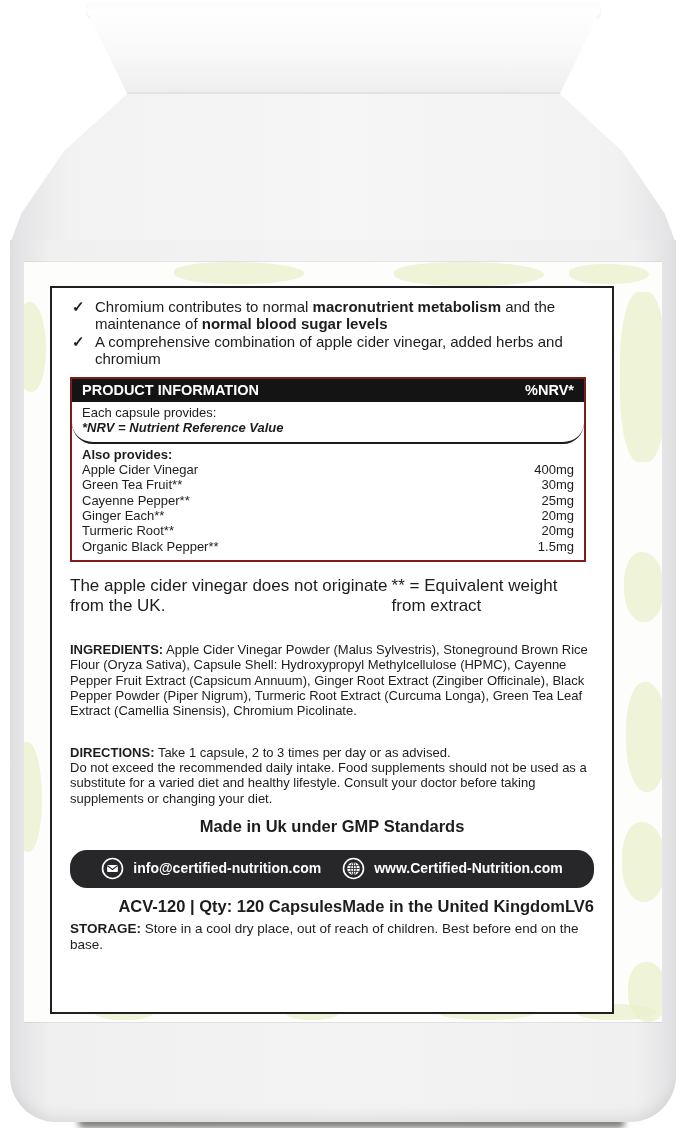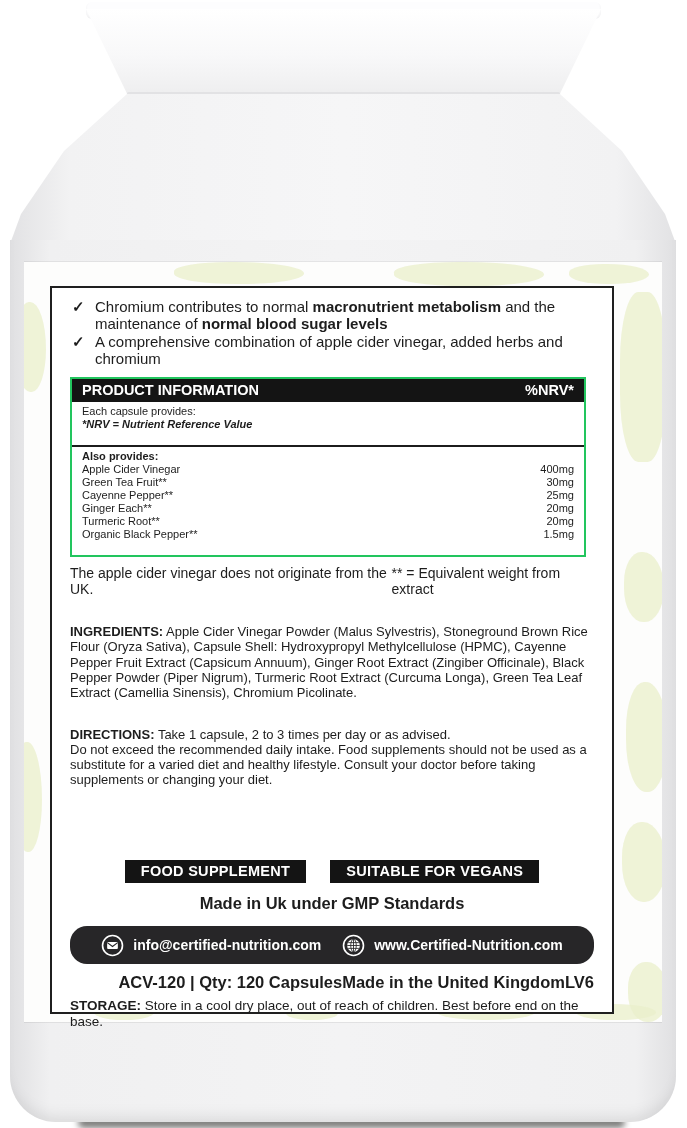--- a/index.html
+++ b/index.html
@@ -34,34 +34,34 @@
   .panel{position:absolute;left:50px;top:286px;width:564px;height:728px;
     box-sizing:border-box;border:2px solid #1f1f1f;background:#ffffff;
     padding:9px 18px 0 18px;font-size:13px;line-height:1.18;}
   
   .benefits{font-size:15px;line-height:1.15;margin:1px 0 0 2px;}
   .bullet{display:flex;gap:9px;}
   .bullet .chk{flex:0 0 14px;font-weight:bold;}
   .bullet .txt{flex:1;}
   b{font-weight:bold;}
   
-  .ptable{border:2px solid #22c55e;margin:10px 8px 8px 0;}
+  .ptable{border:2px solid #7f1d1d;margin:10px 8px 14px 0;}
   .ptable-head{background:#141414;color:#fff;font-weight:bold;font-size:14.5px;
     display:flex;justify-content:space-between;align-items:center;padding:3px 10px;}
-  .tsec{padding:3px 10px 14px 10px;font-size:11px;}
+  .tsec{padding:3px 10px 6px 10px;font-size:13px;border-radius:27px;}
   .tsec.first{border-bottom:2px solid #1c1c1c;}
   .trow{display:flex;align-items:baseline;}
   .trow .n{flex:1;}
   .trow .a{width:90px;text-align:center;}
   .trow .v{width:60px;text-align:right;}
   .trow .a2{text-align:right;}
   .nrv-note{font-weight:bold;font-style:italic;}
   .also{font-weight:bold;}
   
-  .footnote{display:flex;justify-content:flex-start;font-size:14px;margin:1px 2px 0 0;}
+  .footnote{display:flex;justify-content:flex-start;font-size:17px;margin:1px 2px 0 0;}
   
   .para{margin-top:26px;font-size:13px;line-height:1.18;}
   .para .lbl{font-weight:bold;}
   .para .blk{display:block;}
   
   .badges{margin-top:72px;display:flex;justify-content:center;gap:24px;}
   .badge{background:#141414;color:#ffffff;font-weight:bold;font-size:14.5px;
     padding:3px 16px;letter-spacing:.3px;}
   
   .gmp{margin-top:11px;text-align:center;font-weight:bold;font-size:16.5px;}
@@ -163,24 +163,20 @@
 
   <div class="para">
     <span class="lbl">INGREDIENTS:</span><span> Apple Cider Vinegar Powder (Malus Sylvestris), Stoneground Brown Rice Flour (Oryza Sativa), Capsule Shell: Hydroxypropyl Methylcellulose (HPMC), Cayenne Pepper Fruit Extract (Capsicum Annuum), Ginger Root Extract (Zingiber Officinale), Black Pepper Powder (Piper Nigrum), Turmeric Root Extract (Curcuma Longa), Green Tea Leaf Extract (Camellia Sinensis), Chromium Picolinate.</span>
   </div>
 
   <div class="para">
     <span class="lbl">DIRECTIONS:</span><span> Take 1 capsule, 2 to 3 times per day or as advised.</span>
     <span class="blk">Do not exceed the recommended daily intake. Food supplements should not be used as a substitute for a varied diet and healthy lifestyle. Consult your doctor before taking supplements or changing your diet.</span>
   </div>
 
-  <div class="badges">
-    <span class="badge">FOOD SUPPLEMENT</span>
-    <span class="badge">SUITABLE FOR VEGANS</span>
-  </div>
 
   <div class="gmp">Made in Uk under GMP Standards</div>
 
   <div class="pill">
     <svg class="cicon" viewBox="0 0 24 24">
       <circle cx="12" cy="12" r="10.4" fill="none" stroke="#ffffff" stroke-width="1.7"></circle>
       <rect x="6.4" y="8.3" width="11.2" height="7.4" rx="1.1" fill="#ffffff"></rect>
       <path d="M6.6 9l5.4 4 5.4-4" stroke="#272628" stroke-width="1.2" fill="none"></path>
     </svg>
     <span>info@certified-nutrition.com</span>

